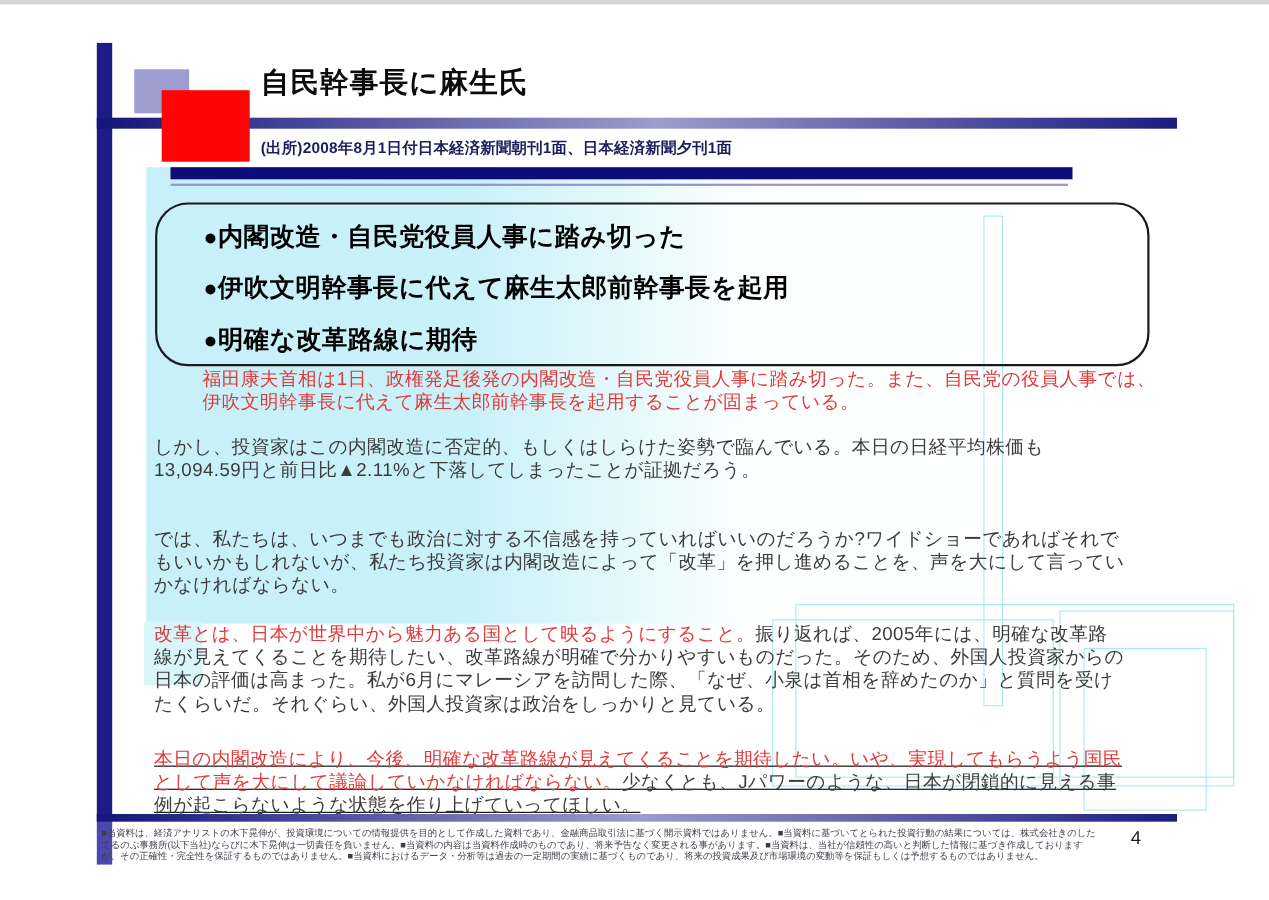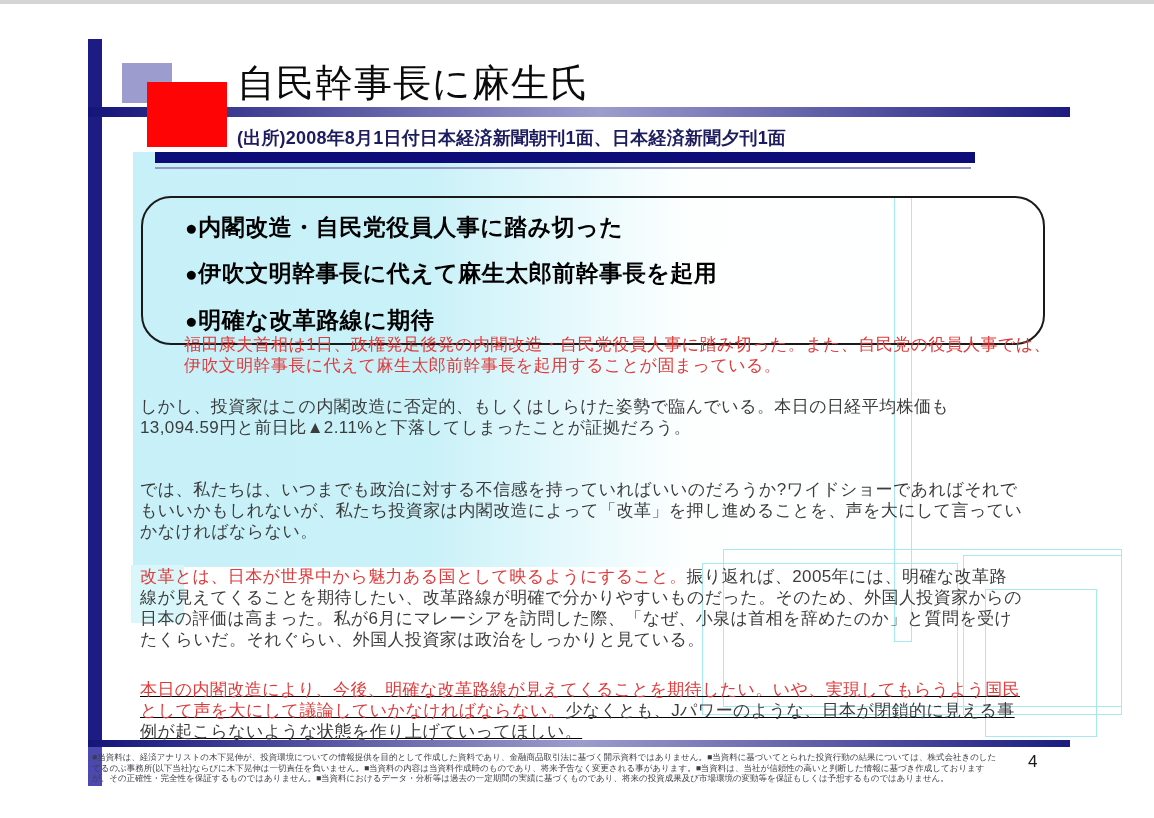--- a/index.html
+++ b/index.html
@@ -23,37 +23,37 @@
   .sq-lavender{left:122px;top:63px;width:50px;height:40px;background:#9c9cce;z-index:2;}
   .sq-red{left:147px;top:82px;width:80px;height:65px;background:#fe0404;z-index:3;}
 
   
   .hbar-top{left:88px;top:107px;width:982px;height:10px;z-index:2;
     background:linear-gradient(90deg,#14147a 0%,#9c9ccd 52%,#1c1c80 100%);}
   .bar2{left:155px;top:152px;width:820px;height:11px;background:#0d0d79;z-index:2;}
   .bar2-line{left:155px;top:167px;width:816px;height:2px;background:#9595c8;z-index:2;}
 
   .title{left:237px;top:58px;width:600px;z-index:3;
-    font-size:38px;font-weight:400;color:#0b0b0b;letter-spacing:1px;}
+    font-size:26px;font-weight:700;color:#0b0b0b;letter-spacing:1px;}
   .subtitle{left:237px;top:126px;width:700px;z-index:3;
-    font-size:18px;font-weight:bold;color:#1c1c5e;letter-spacing:0.2px;}
+    font-size:14px;font-weight:bold;color:#1c1c5e;letter-spacing:0.2px;}
 
   
   .cyan-main{left:133px;top:152px;width:772px;height:415px;z-index:0;
     background:linear-gradient(90deg,#c7f0f8 0%,#c9f1f8 38%,#fdffff 72%,#ffffff 100%);}
   .cyan-sub{left:131px;top:565px;width:53px;height:58px;background:#d9f6fa;z-index:0;}
   .decor{border:1px solid #a5e9f1;background:transparent;z-index:1;}
   .d1{left:894px;top:196px;width:16px;height:444px;}
   .d2{left:702px;top:563px;width:254px;height:150px;}
   .d3{left:723px;top:549px;width:397px;height:156px;}
   .d4{left:963px;top:555px;width:157px;height:158px;}
   .d5{left:985px;top:589px;width:110px;height:146px;}
 
   
-  .summary-box{left:141px;top:196px;width:900px;height:145px;z-index:3;
+  .summary-box{left:141px;top:184px;width:900px;height:145px;z-index:3;
     border:2px solid #1a1a1a;border-radius:30px;background:transparent;}
   .bullet-row{position:absolute;left:42px;white-space:nowrap;
     font-size:23px;font-weight:bold;color:#000;letter-spacing:0.5px;}
   .bullet-row.r1{top:14px;}
   .bullet-row.r2{top:60px;}
   .bullet-row.r3{top:107px;}
   .bullet-marker{font-size:21px;}
 
   
   .para{left:140px;width:884px;z-index:3;

